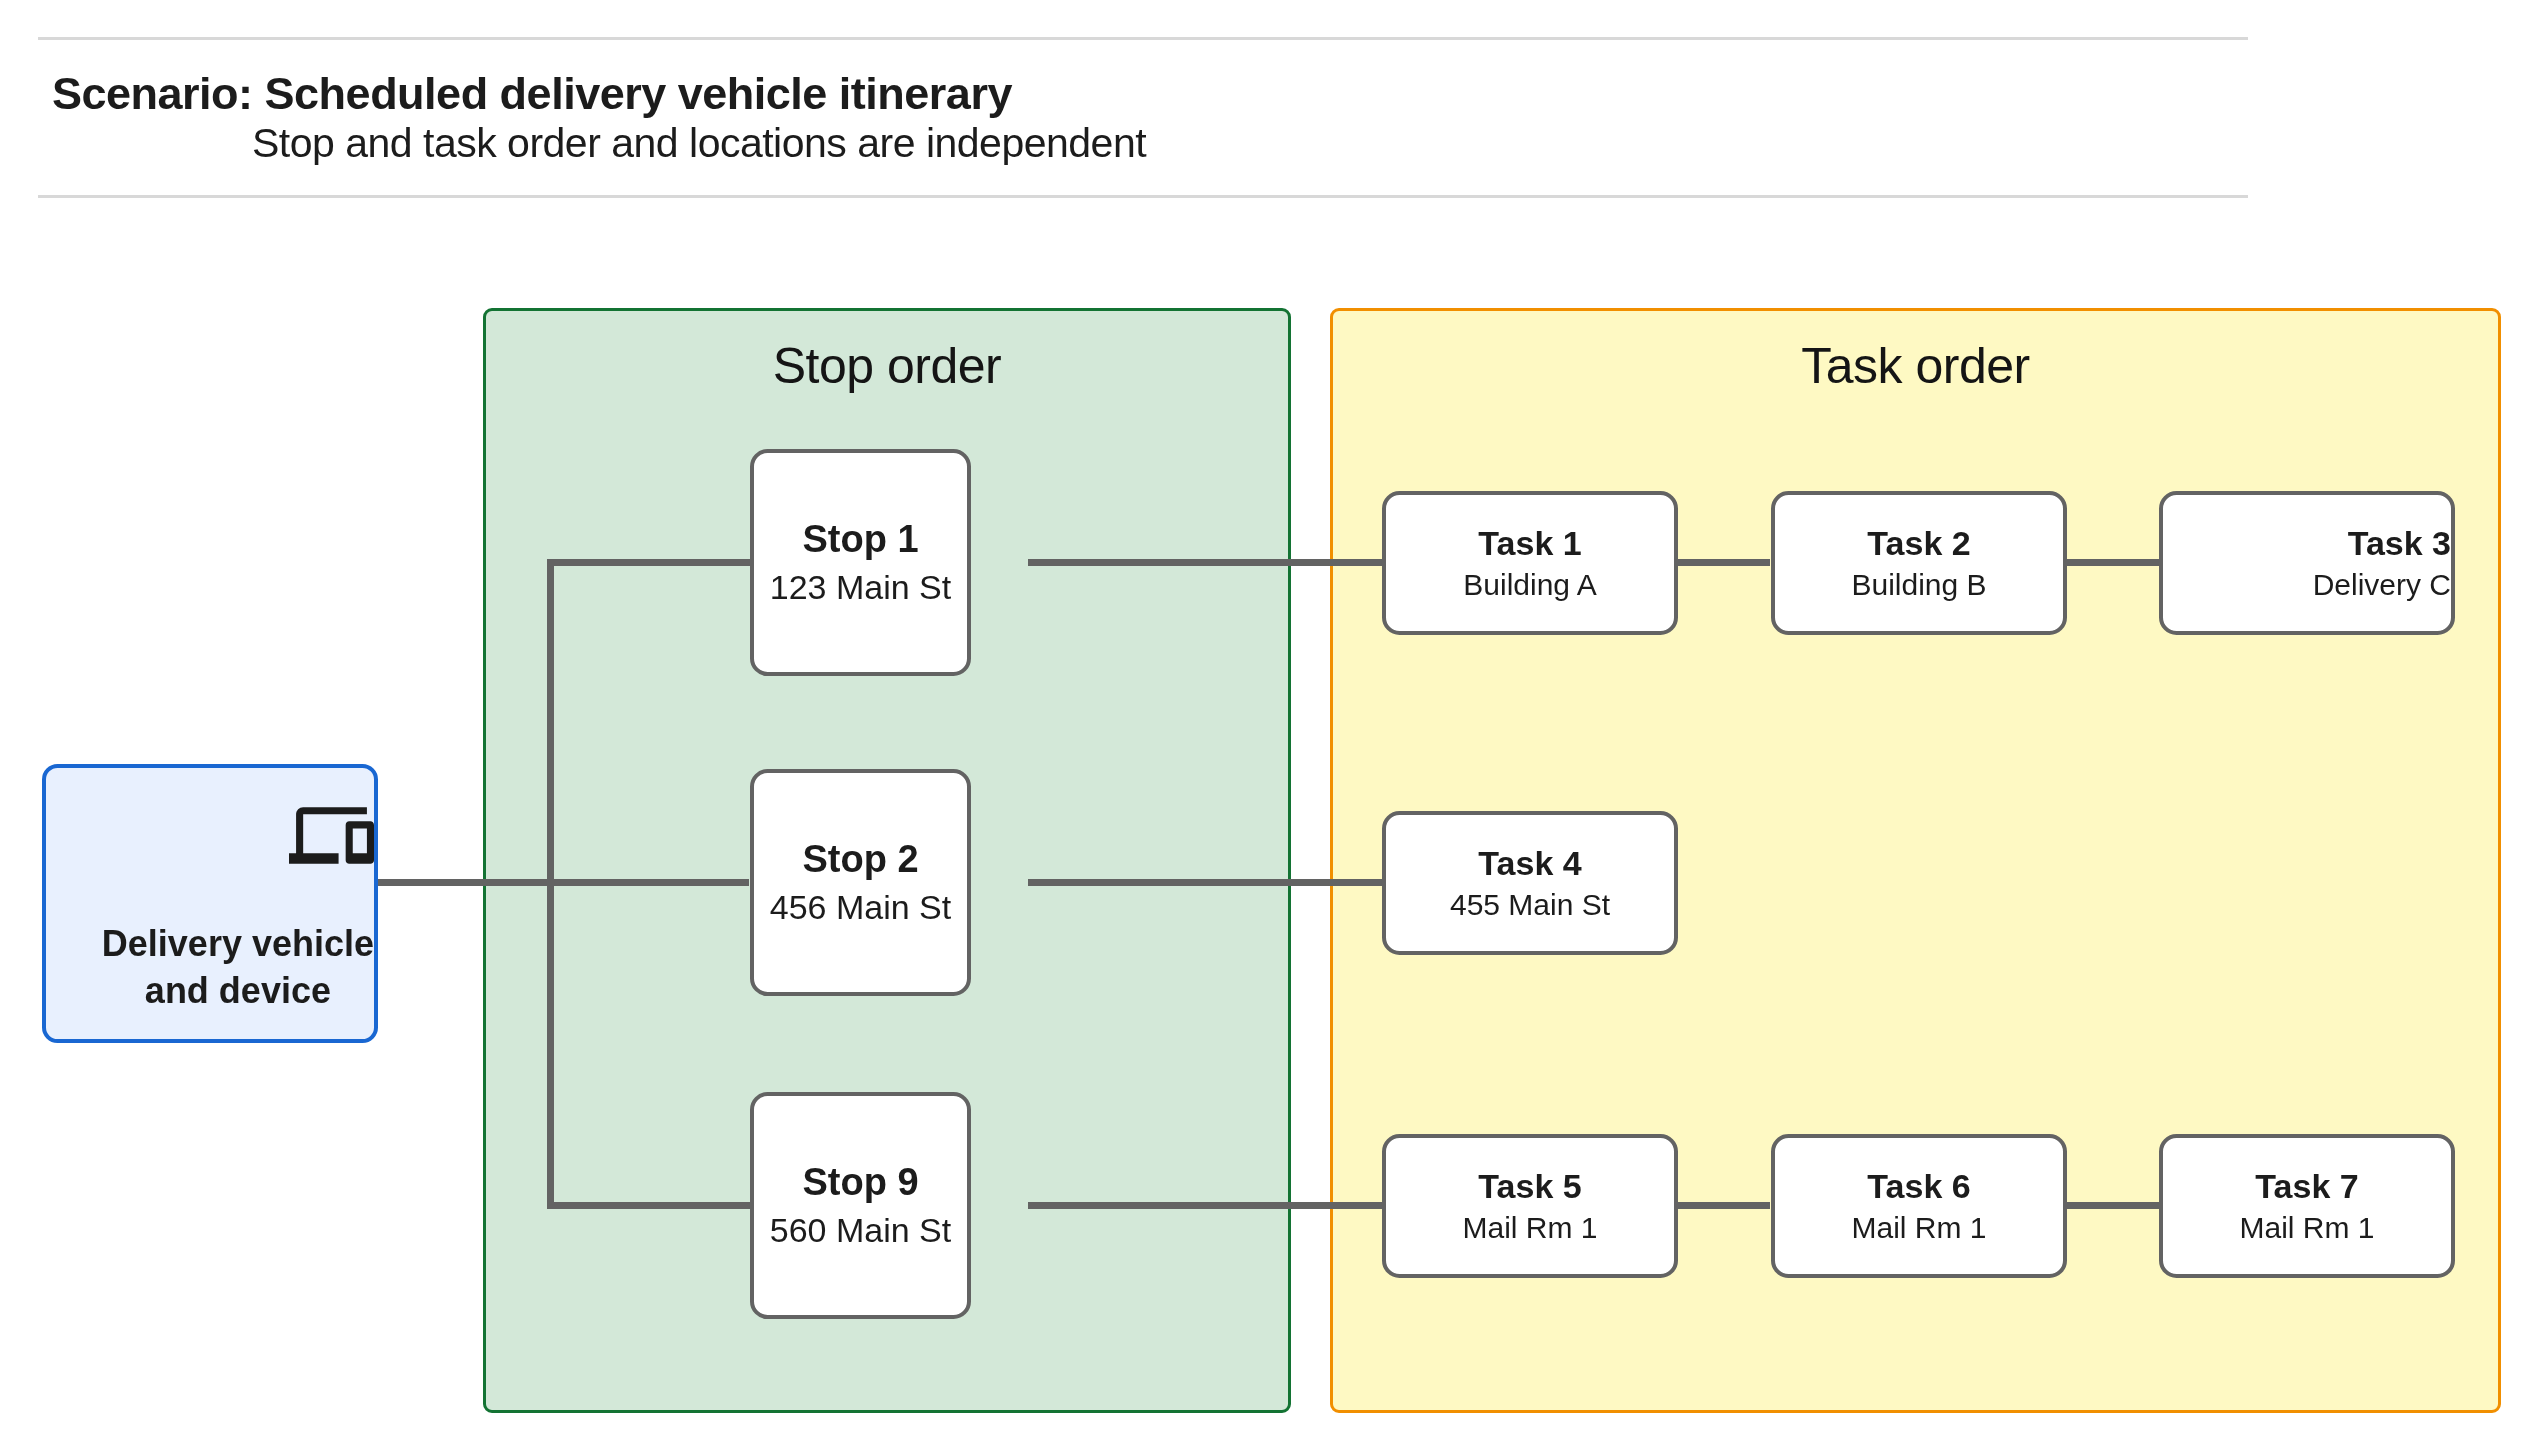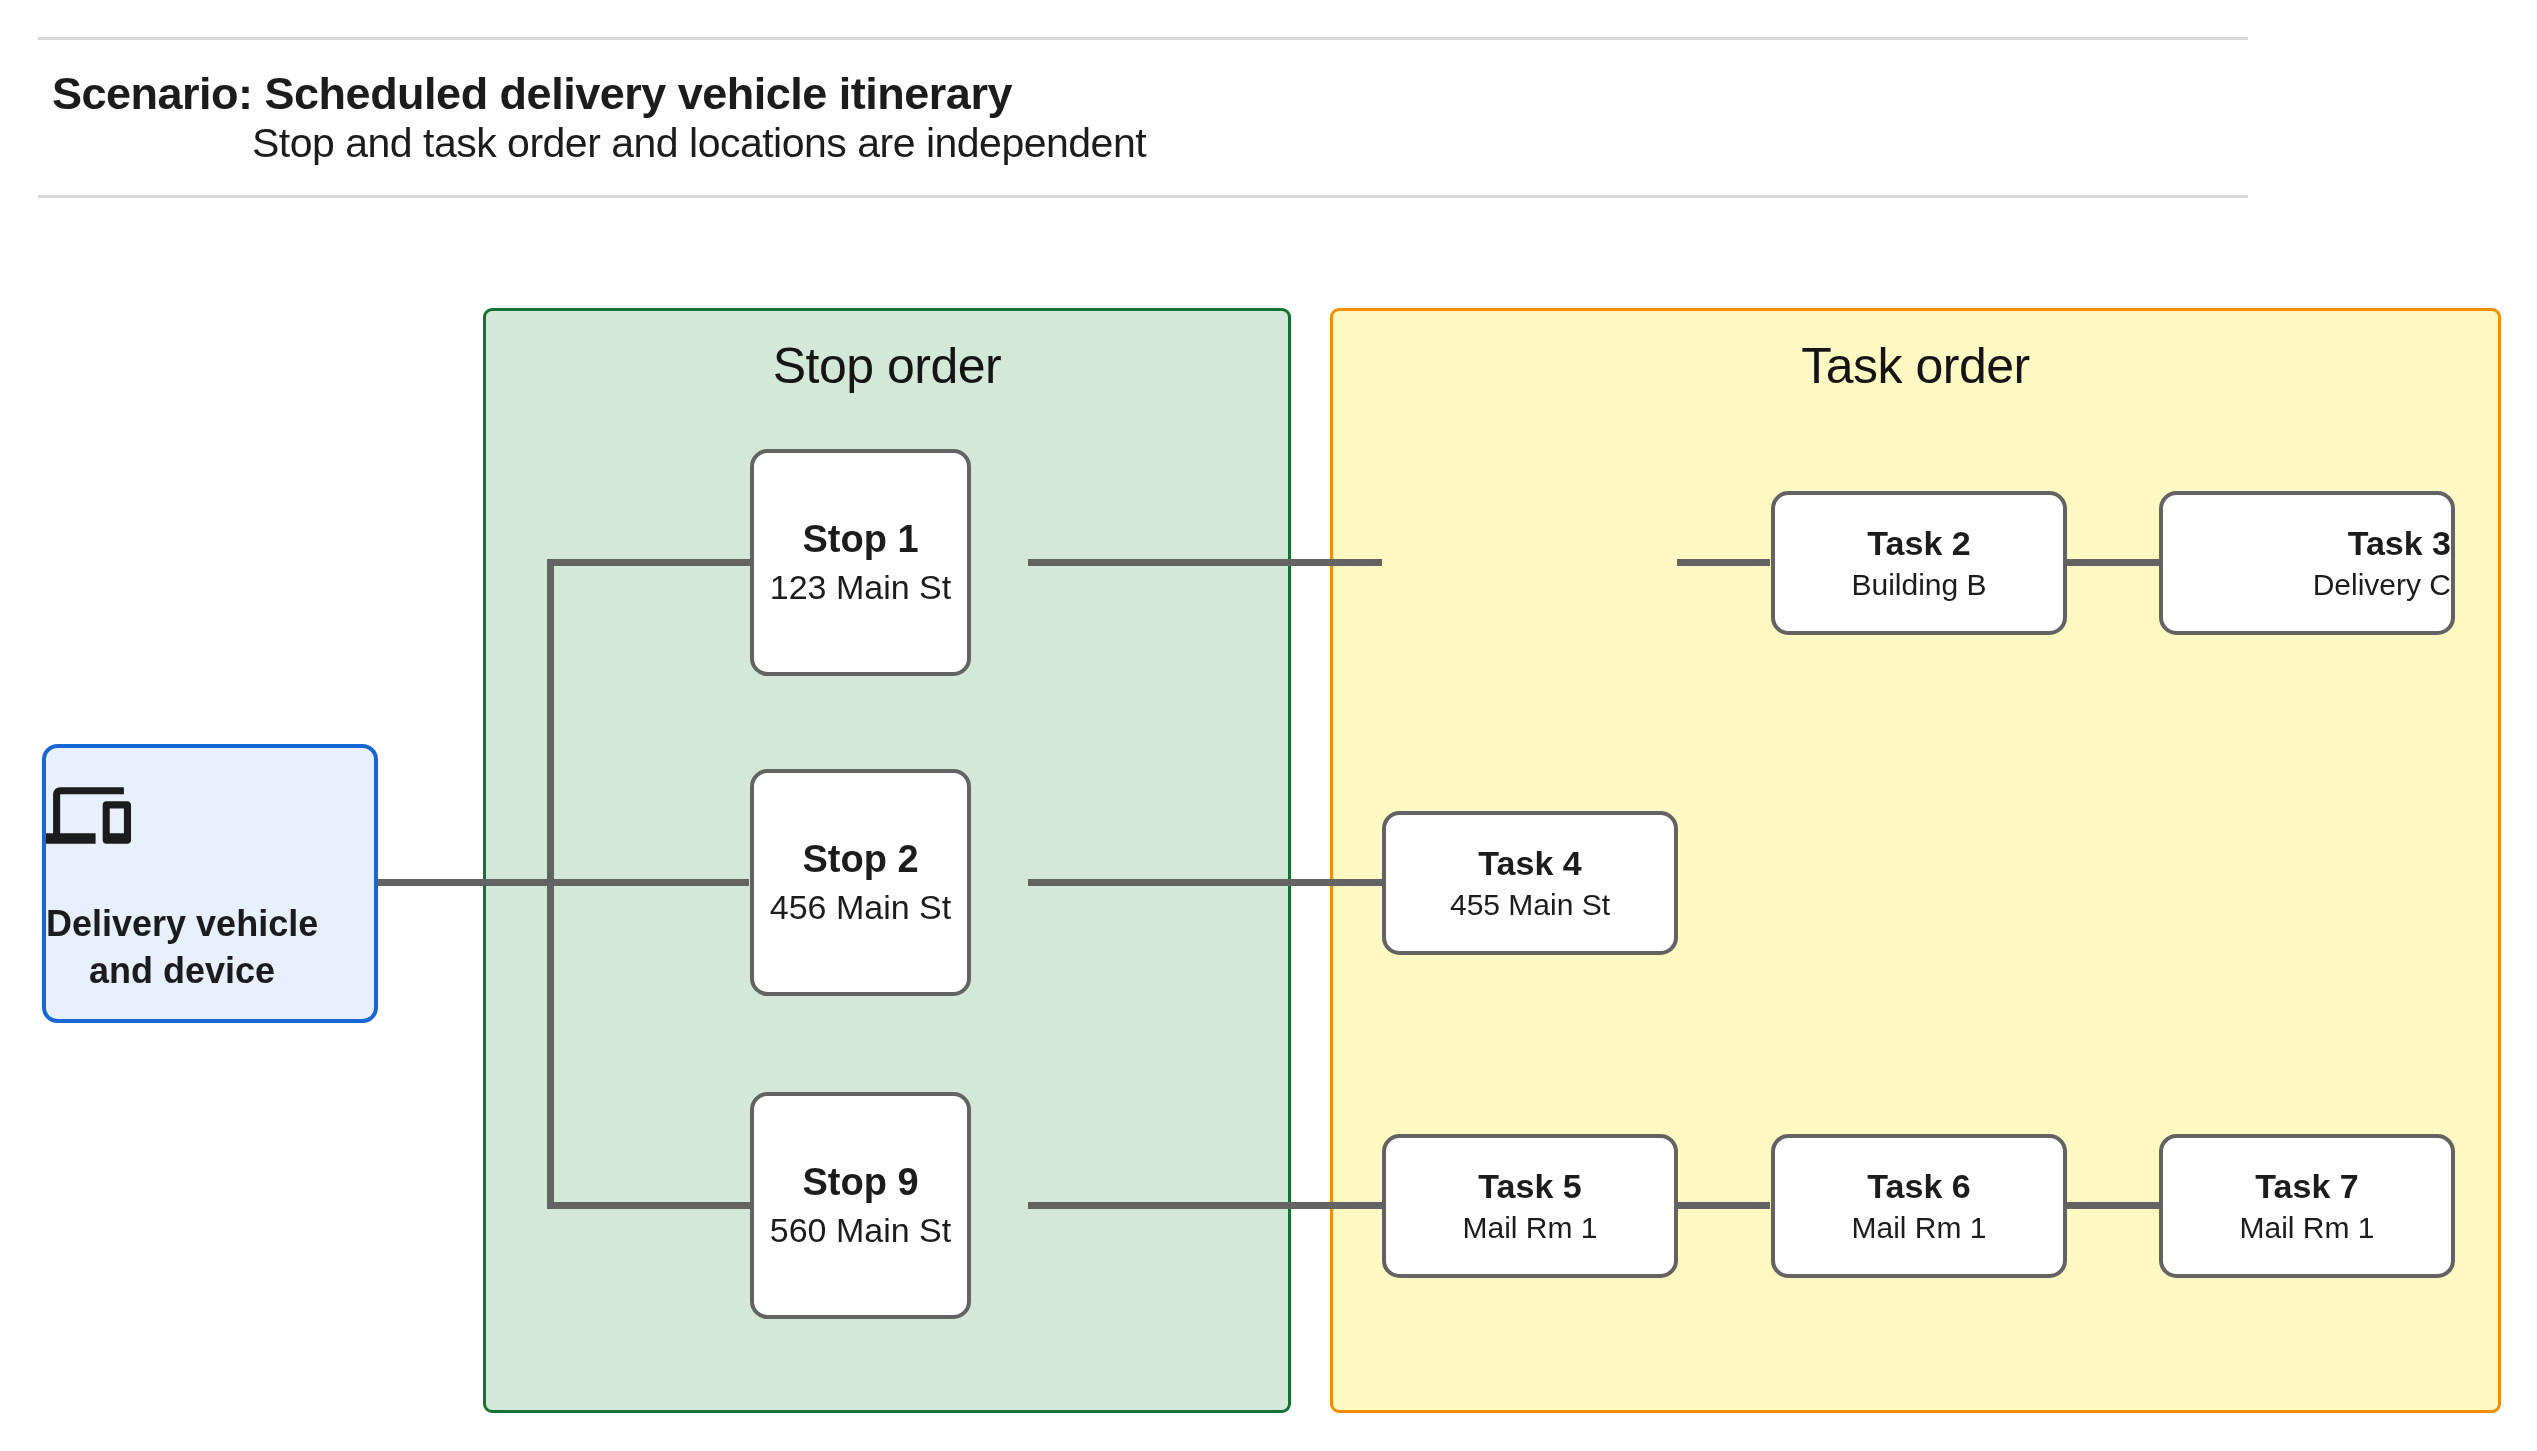--- a/index.html
+++ b/index.html
@@ -47,23 +47,23 @@
   }
   .node .node-title{font-weight:bold;}
   .stop-node{left:750px;width:221px;height:227px;}
   .stop-node .node-title{font-size:38px;margin-bottom:7.8px;}
   .stop-node .node-sub{font-size:34px;}
   .task-node{width:296px;height:144px;}
   .task-node .node-title{font-size:34px;margin-bottom:5.8px;}
   .task-node .node-sub{font-size:30px;}
   .vehicle-node{
     position:absolute;box-sizing:border-box;
-    left:42px;top:744px;width:336px;height:279px;
+    left:42px;top:764px;width:336px;height:279px;
     background:#e8f0fe;border:4.8px solid #1967d2;border-radius:15.5px;
-    display:flex;flex-direction:column;align-items:flex-start;justify-content:center;
+    display:flex;flex-direction:column;align-items:flex-end;justify-content:center;
     text-align:center;gap:43px;
   }
   .vehicle-label{font-size:36px;font-weight:bold;line-height:1.3;color:#1c1c1c;}
   .devices-icon{display:block;}
 </style>
 </head>
 <body>
 
 <div class="canvas">
 
@@ -107,20 +107,24 @@
   </div>
   <div class="node stop-node" style="top:769px;">
     <div class="node-title">Stop 2</div>
     <div class="node-sub">456 Main St</div>
   </div>
   <div class="node stop-node" style="top:1092px;">
     <div class="node-title">Stop 9</div>
     <div class="node-sub">560 Main St</div>
   </div>
 
+  <div class="node task-node" style="left:1382px;top:491px;">
+    <div class="node-title">Task 1</div>
+    <div class="node-sub">Building A</div>
+  </div>
   <div class="node task-node" style="left:1771px;top:491px;">
     <div class="node-title">Task 2</div>
     <div class="node-sub">Building B</div>
   </div>
   <div class="node task-node" style="left:2159px;top:491px;align-items:flex-end;">
     <div class="node-title">Task 3</div>
     <div class="node-sub">Delivery C</div>
   </div>
   <div class="node task-node" style="left:1382px;top:811px;">
     <div class="node-title">Task 4</div>

